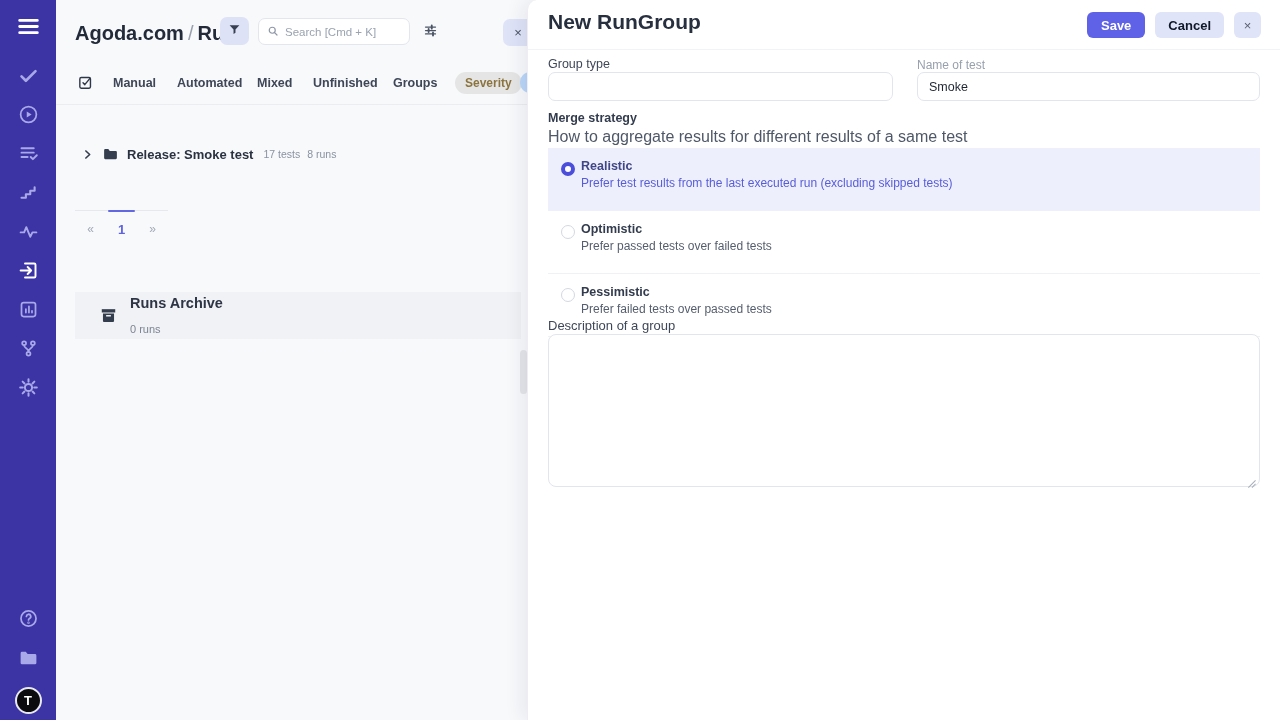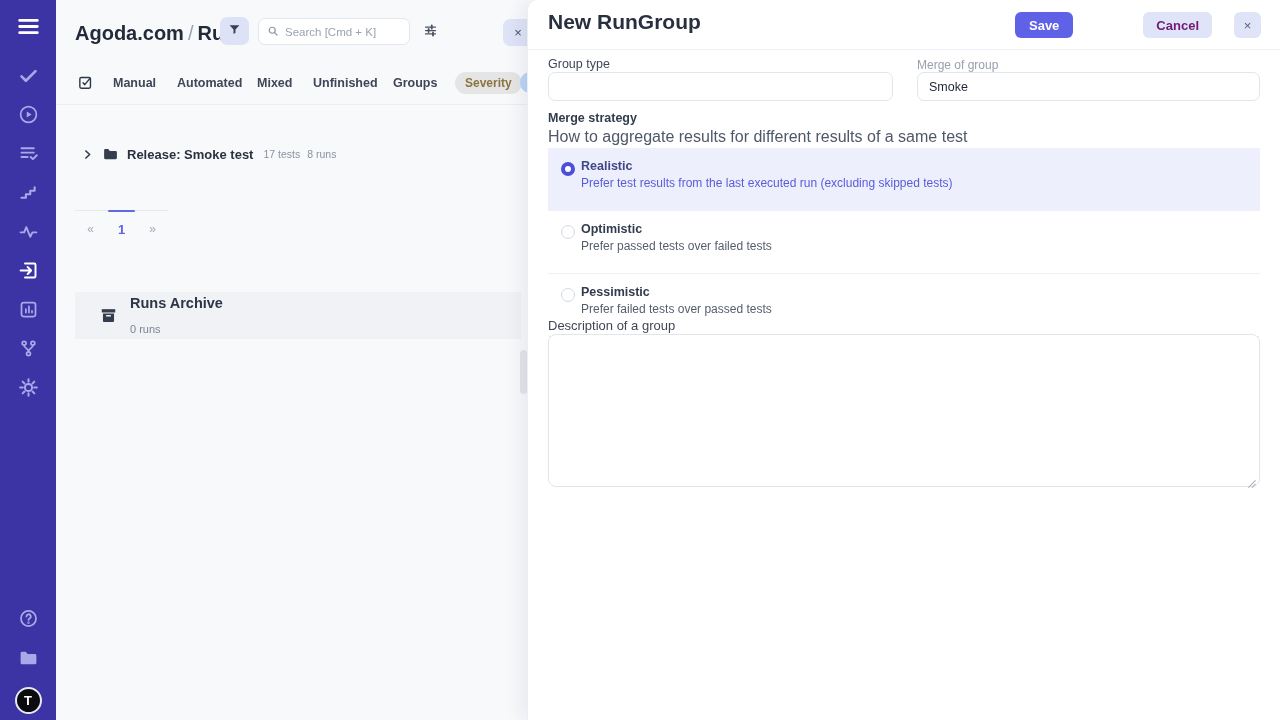--- a/index.html
+++ b/index.html
@@ -61,24 +61,24 @@
   .archive-text { margin-left:12px; }
   .archive-title { font-size:14.5px; font-weight:700; color:#2d3546; line-height:1.1; }
   .archive-sub { font-size:11px; color:#7c8594; margin-top:12px; }
 
   .drag-handle { position:absolute; left:464px; top:350px; width:7px; height:44px; background:#e3e5ea; border-radius:4px; cursor:col-resize; }
 
   
   #drawer { position:absolute; left:527px; top:0; width:753px; height:720px; background:#ffffff; border-top-left-radius:10px; border-left:1px solid #ededf3; box-shadow:-6px 0 18px rgba(30,34,60,.07); }
   .drawer-header { position:absolute; left:0; top:0; width:753px; height:50px; border-bottom:1px solid #f2f3f7; }
   .drawer-title { position:absolute; left:20px; top:10px; font-size:21px; font-weight:700; color:#28303f; }
-  .header-actions { position:absolute; right:20px; top:12px; display:flex; gap:22px;border-radius:11px; }
+  .header-actions { position:absolute; right:20px; top:12px; display:flex; gap:10px;border-radius:11px; }
   .btn { border:none; font-family:"Liberation Sans", sans-serif; font-size:13px; border-radius:6px; height:26px; cursor:pointer; }
   .btn.save { background:#5f62e6; color:#ffffff; padding:0 14px; font-weight:600; }
-  .btn.cancel { background:#e0e4f8; color:#701a75; padding:0 13px; font-weight:600;margin-left:48px; }
+  .btn.cancel { background:#e0e4f8; color:#0f172a; padding:0 13px; font-weight:600; }
   .btn.close { background:#e0e4f8; color:#595f6e; width:27px; font-size:13px; }
 
   .field-label { position:absolute; font-size:12.5px; color:#3e4758; }
   .field-label.lite { color:#98a0ad; font-size:12px; }
   .text-input { position:absolute; height:29px; border:1px solid #e2e5ec; border-radius:7px; background:#fff; font-family:"Liberation Sans", sans-serif; font-size:12.5px; color:#1f2633; padding:0 11px; outline:none; }
   #group-type-label { left:20px; top:57px; }
   #group-type-input { left:20px; top:72px; width:345px; }
   #name-label { left:389px; top:58px; }
   #name-input { left:389px; top:72px; width:343px; }
 
@@ -268,21 +268,21 @@
       <div class="header-actions">
         <button class="btn save">Save</button>
         <button class="btn cancel">Cancel</button>
         <button class="btn close">×</button>
       </div>
     </div>
 
     <label class="field-label" id="group-type-label">Group type</label>
     <input class="text-input" id="group-type-input" type="text" value="" style="">
 
-    <label class="field-label lite" id="name-label">Merge of group</label>
+    <label class="field-label lite" id="name-label">Name of test</label>
     <input class="text-input" id="name-input" type="text" value="Smoke" style="">
 
     <div id="merge-label">Merge strategy</div>
     <div id="merge-hint">How to aggregate results for different results of a same test</div>
 
     <div class="options">
       <div class="opt-row selected">
         <span class="radio"></span>
         <span class="opt-title">Realistic</span>
         <span class="opt-desc">Prefer test results from the last executed run (excluding skipped tests)</span>

